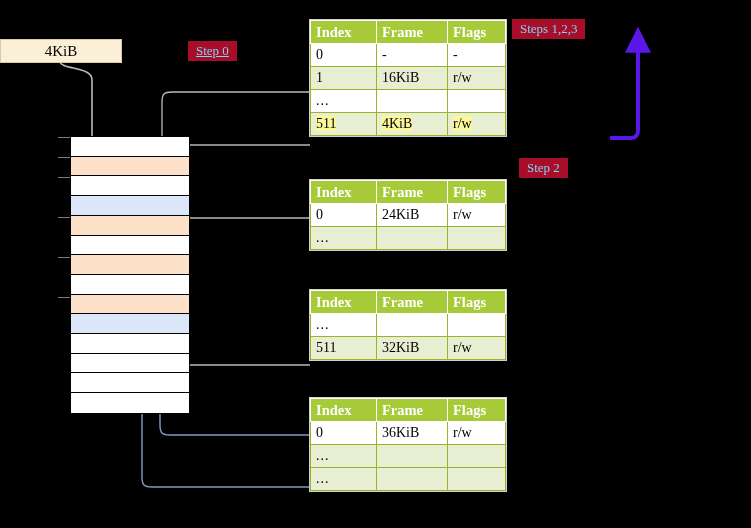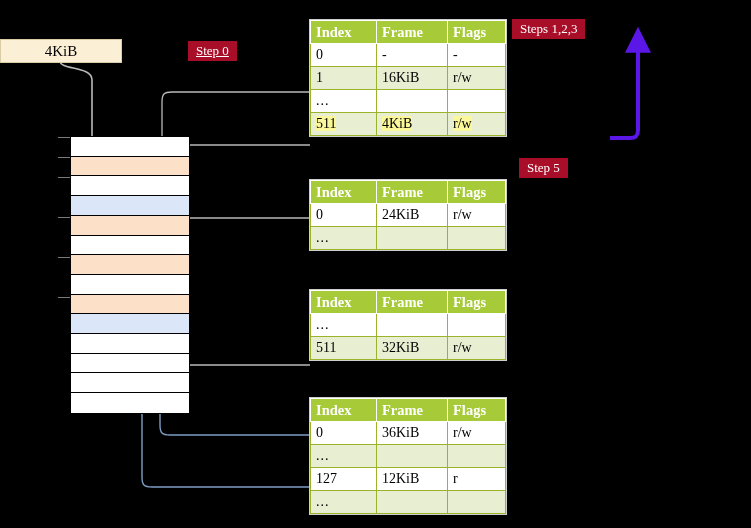--- a/index.html
+++ b/index.html
@@ -17,21 +17,21 @@
   .kib-box{
     position:absolute;left:0;top:39px;width:120px;height:22px;
     background:#fbefd5;border:1px solid #d8cba5;
     display:flex;align-items:center;justify-content:center;
     font-size:15px;line-height:1;color:#000;
   }
 
   
   .badge{
     position:absolute;display:flex;align-items:center;justify-content:center;
-    font-size:13px;color:#ffffff;padding:2px 8px;line-height:1.25;
+    font-size:13px;color:#7dd3fc;padding:2px 8px;line-height:1.25;
     white-space:nowrap;
   }
   .badge.red{background:#a80e28;}
   .badge.violet{background:#5b16e8;}
   #badge-step0{left:188px;top:41px;text-decoration:underline;}
   #badge-step4{left:519px;top:158px;}
   #badge-steps123{left:512px;top:19px;}
   #badge-steps1234{left:652px;top:19px;}
 
   
@@ -139,21 +139,21 @@
       <div class="memrow white" style="height: 19.7143px;"></div>
       <div class="memrow white" style="height: 19.7143px;"></div>
       <div class="memrow white" style="height: 19.7143px;"></div>
     </div>
 
   <div class="kib-box">
     <span>4KiB</span>
   </div>
 
   <div class="badge red" id="badge-step0">Step 0</div>
-  <div class="badge red" id="badge-step4">Step 5</div>
+  <div class="badge red" id="badge-step4">Step 2</div>
   <div class="badge red" id="badge-steps123">Steps 1,2,3</div>
 
   <table class="tbl" id="tbl-1">
       <thead>
         <tr>
           <th class="c-index">Index</th>
           <th class="c-frame">Frame</th>
           <th class="c-flags">Flags</th>
         </tr>
       </thead>
@@ -234,25 +234,20 @@
         <tr class="r-white">
           <td class="c-index">0</td>
           <td class="c-frame">36KiB</td>
           <td class="c-flags">r/w</td>
         </tr>
         <tr class="r-tint">
           <td class="c-index"><span class="dots">...</span></td>
           <td class="c-frame">&nbsp;</td>
           <td class="c-flags">&nbsp;</td>
         </tr>
-        <tr class="r-white">
-          <td class="c-index">127</td>
-          <td class="c-frame">12KiB</td>
-          <td class="c-flags">r</td>
-        </tr>
         <tr class="r-tint">
           <td class="c-index"><span class="dots">...</span></td>
           <td class="c-frame">&nbsp;</td>
           <td class="c-flags">&nbsp;</td>
         </tr>
       </tbody>
     </table>
 
 </div>
 

